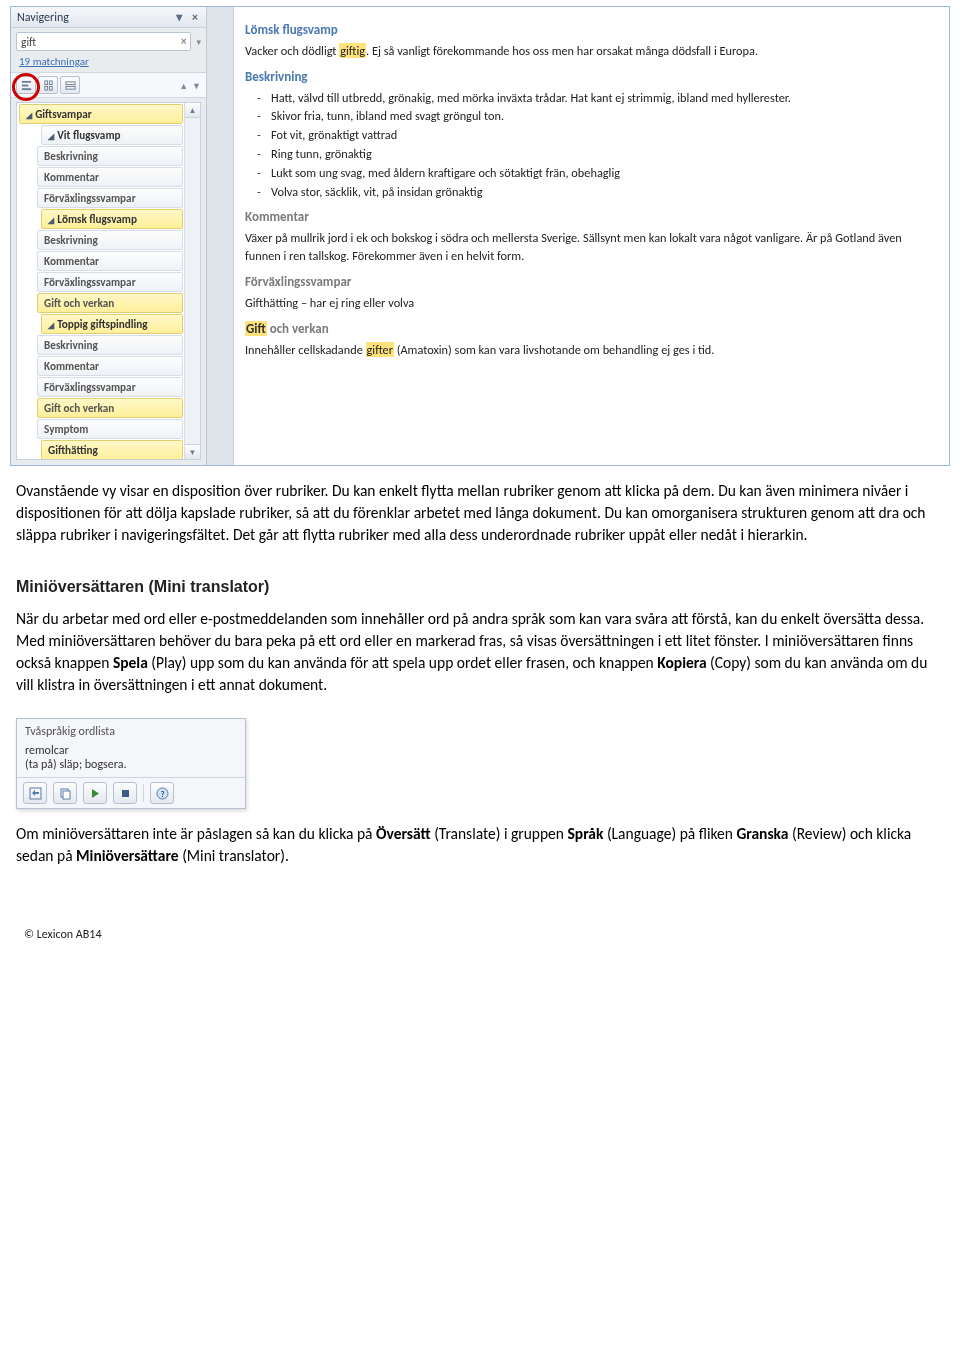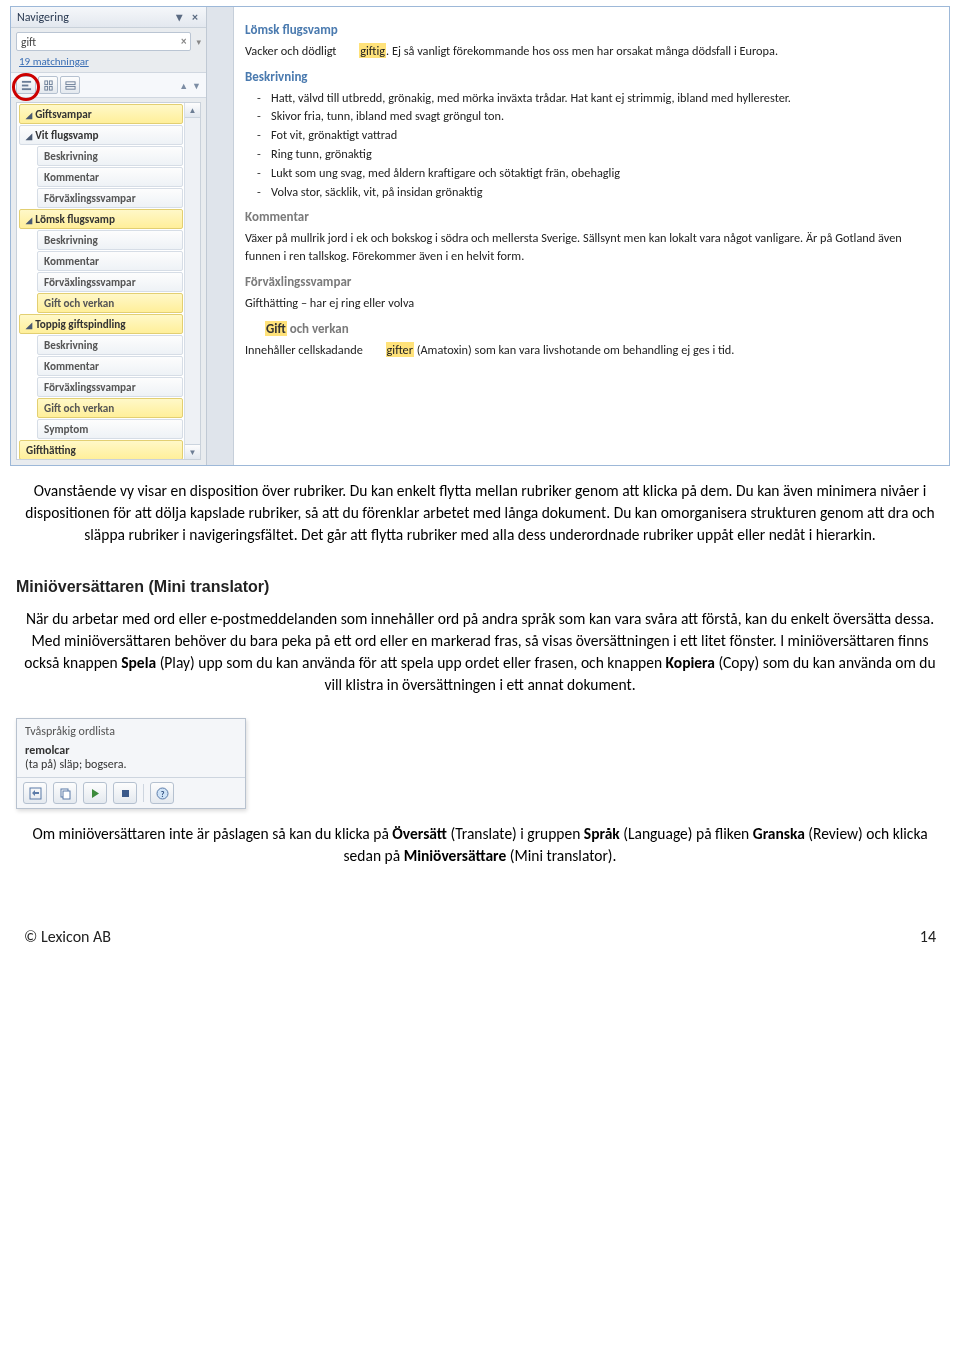--- a/index.html
+++ b/index.html
@@ -18,45 +18,45 @@
   .nav-view-btn svg { width:11px; height:11px; }
   .nav-view-right { display:flex; gap:4px;}
   .nav-tri { color:#7c8da4; font-size:9px; cursor:pointer;}
   .red-circle { position:absolute; left:1px; top:0px; width:22px; height:22px; border:3px solid #c00; border-radius:50%; pointer-events:none;}
   .nav-tree { background:#fff; border:1px solid #c9d1da; margin:4px 5px 5px 5px; height:356px; overflow:hidden; position:relative;}
   .nav-scroll-track { position:absolute; right:0; top:0; bottom:0; width:15px; background:#eef1f5; border-left:1px solid #d6dde6;}
   .nav-scroll-btn { height:14px; background:linear-gradient(#fdfdfd,#e2e8ef); border-bottom:1px solid #cbd4de; display:flex; align-items:center; justify-content:center; font-size:8px; color:#6c7d94; cursor:pointer;}
   .nav-scroll-btn.bot { border-top:1px solid #cbd4de; border-bottom:none; position:absolute; bottom:0; left:0; right:0;}
   .tree-items { position:absolute; left:0; right:15px; top:0; bottom:0;font-weight:bold; }
   .tree-item { border:1px solid #d6dde6; border-radius:2px; margin:1px 2px; padding:2px 4px 2px 6px; background:linear-gradient(#fdfdfd,#eef2f6); cursor:pointer; white-space:nowrap; overflow:hidden; text-overflow:ellipsis; font-size:11.2px; color:#333;}
-  .tree-item.lvl1 { margin-left:2px; }
+  .tree-item.lvl1 { margin-left:24px; }
   .tree-item.lvl2 { margin-left:20px; color:#555;}
   .tree-item.hit { background:linear-gradient(#fff8c8,#ffef9a); border-color:#e2cf72;}
   .tree-item.sel { background:linear-gradient(#fff8c8,#ffef9a); border-color:#e2cf72;}
   .tree-caret { font-size:8px; color:#4a5a72; margin-right:3px;}
   .doc-pane { flex:1; background:#fff; position:relative; }
   .doc-margin { position:absolute; left:0; top:0; bottom:0; width:26px; background:#dfe4eb; border-right:1px solid #c6cfda;}
   .doc-content { padding:6px 22px 6px 38px; font-size:12.3px; color:#222; line-height:1.45;}
   .doc-h3 { color:#4a7aaf; font-weight:bold; font-size:13px; margin:8px 0 2px 0;}
   .doc-h3.gray { color:#7b7b7b; }
-  .hl { background:#ffe27a; padding:0 1px;margin-left:20px;}
+  .hl { background:#ffe27a; padding:0 1px;}
   .doc-ul { margin:2px 0 6px 12px; padding:0;}
   .doc-ul li { list-style:none; margin:1px 0; padding-left:14px; position:relative;}
   .doc-ul li::before { content:"-"; position:absolute; left:0; top:0; color:#333;}
-  .body-text { margin:12px 6px 0 6px; font-size:15.5px; line-height:1.42; color:#000;text-align:center;}
+  .body-text { margin:12px 6px 0 6px; font-size:15.5px; line-height:1.42; color:#000;}
   .body-text p { margin:0 0 6px 0;}
   .section-h { font-weight:bold; font-family: Verdana, Arial, sans-serif; font-size:16px; margin:32px 6px 6px 6px;}
   .popup-frame { width:228px; border:1px solid #b8c2cf; background:#f4f6f9; margin:22px 0 14px 6px; font-size:12px; color:#333; box-shadow:1px 2px 4px rgba(0,0,0,0.15);}
   .popup-title { padding:5px 8px 2px 8px; color:#555;}
-  .popup-word { padding:3px 8px 0 8px; font-weight:bold;}
+  .popup-word { padding:3px 8px 0 8px; font-weight:normal;}
   .popup-def { padding:0 8px 6px 8px;}
   .popup-tools { border-top:1px solid #cdd5df; padding:4px 6px; display:flex; align-items:center; gap:6px;}
   .tool-btn { width:22px; height:20px; background:linear-gradient(#fdfdfd,#e4e9ef); border:1px solid #b5c1d0; border-radius:3px; display:flex; align-items:center; justify-content:center; cursor:pointer; font-size:11px; color:#3b5a8a;}
   .tool-sep { width:1px; height:18px; background:#cdd5df;}
-  .footer { display:flex; justify-content:space-between; margin:60px 14px 12px 14px; font-size:16px; border-top:0px;}
+  .footer { display:flex; margin:60px 14px 12px 14px; font-size:12px; border-top:0px;}
 </style>
 </head>
 <body>
 
 <div class="page">
 
   <div class="top-frame">
 
     <div class="nav-pane">
       <div class="nav-header">

